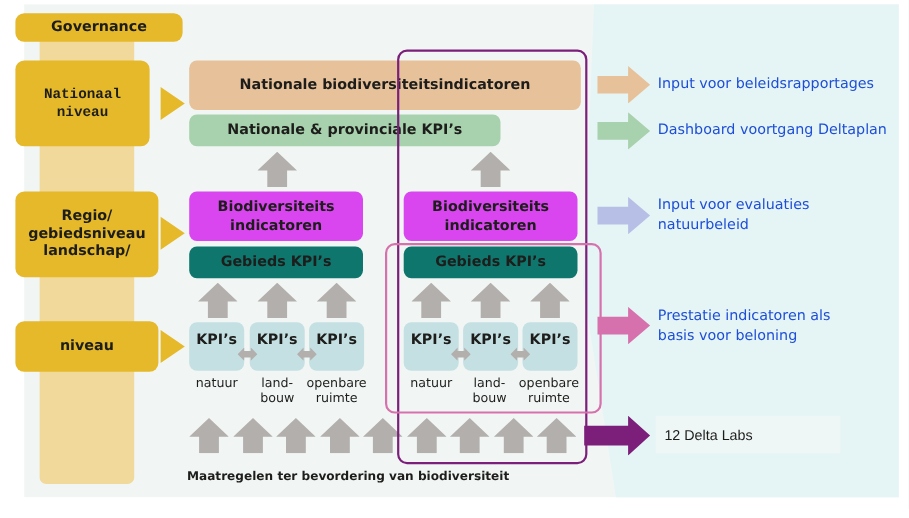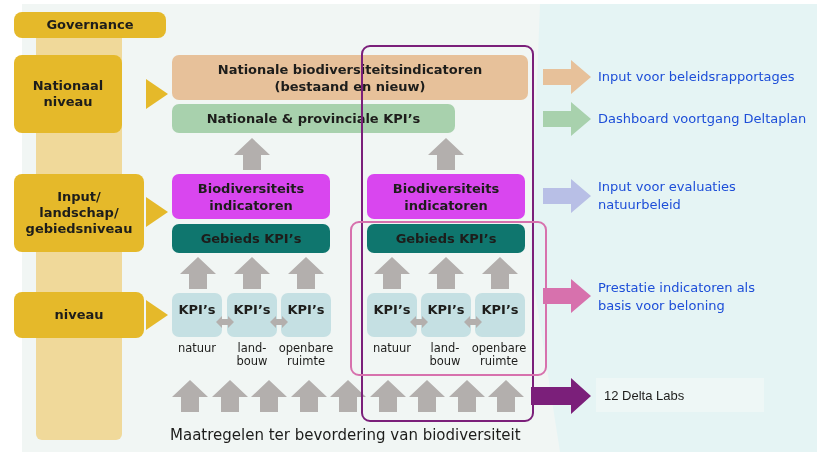--- a/index.html
+++ b/index.html
@@ -18,21 +18,21 @@
   .gov-bar {
     left: 36px; top: 30px; width: 86px; height: 410px;
     background: #f0d99a; border-radius: 0 0 6px 6px;
   }
   .level-box {
     background: #e5b92a; border-radius: 8px;
     display: flex; align-items: center; justify-content: center;
     text-align: center; font-weight: bold; font-size: 13px; line-height: 16px;
   }
   .level-gov { left: 14px; top: 12px; width: 152px; height: 26px; }
-  .level-nat { left: 14px; top: 55px; width: 108px; height: 78px; }
+  .level-nat { left: 14px; top: 55px; width: 122px; height: 78px; font-family: Liberation Mono, monospace; }
   .level-reg { left: 14px; top: 174px; width: 130px; height: 78px; }
   .level-grond { left: 14px; top: 292px; width: 130px; height: 46px; }
   .tri-right {
     width: 0; height: 0;
     border-top: 15px solid transparent; border-bottom: 15px solid transparent;
     border-left: 22px solid #e5b92a;
   }
   .box {
     border-radius: 7px;
     display: flex; align-items: center; justify-content: center;
@@ -41,21 +41,21 @@
   .orange { background: #e7c19a; }
   .green { background: #a8d1ad; }
   .blue { background: #d946ef; }
   .lgreen { background: #0f766e; }
   .kpi { background: #c5e0e3; border-radius: 7px; font-weight: bold; font-size: 13px;
     display: flex; align-items: flex-start; justify-content: center; padding-top: 9px; box-sizing: border-box; }
   .sub-label { font-size: 11.5px; text-align: center; line-height: 13px; color: #1d1d1b; }
   .right-label { font-size: 13px; line-height: 18px; color: #1d4ed8; }
   .dl-label { font-family: "Liberation Sans", sans-serif; font-size: 13px; text-align: center; }
   .dl-panel { background: #eef7f6; }
-  .title-bottom { font-weight: normal; font-size: 15px; }
+  .title-bottom { font-weight: bold; font-size: 11px; }
   .outline-purple { border: 2.5px solid #7b1f7a; border-radius: 9px; }
   .outline-pink { border: 2px solid #d771ad; border-radius: 9px; }
 </style>
 </head>
 <body>
 
 <div class="abs bg-panel"></div>
 <svg class="abs bg-shape" viewBox="0 0 826 471">
   <polygon points="540,4 817,4 817,452 560,452 530,260" fill="#e5f4f4"></polygon>
   <polygon points="22,452 240,452 160,330 22,330" fill="#ffffff" opacity="0.0"></polygon>
@@ -67,39 +67,38 @@
   <span>Governance</span>
 </div>
 <div class="abs level-box level-nat">
   <div>
       <div>Nationaal</div>
       <div>niveau</div>
     </div>
 </div>
 <div class="abs level-box level-reg">
   <div>
-      <div>Input/</div>
+      <div>Regio/</div>
+      <div>gebiedsniveau</div>
       <div>landschap/</div>
-      <div>gebiedsniveau</div>
     </div>
 </div>
 <div class="abs level-box level-grond">
   <div>
       <div>niveau</div>
     </div>
 </div>
 
 <div class="abs tri-right" style="left:146px; top:79px;"></div>
 <div class="abs tri-right" style="left:146px; top:197px;"></div>
 <div class="abs tri-right" style="left:146px; top:300px;"></div>
 
 <div class="abs box orange" style="left:172px; top:55px; width:356px; height:45px;">
   <div>
       <div>Nationale biodiversiteitsindicatoren</div>
-      <div>(bestaand en nieuw)</div>
     </div>
 </div>
 <div class="abs box green" style="left:172px; top:104px; width:283px; height:29px;">
   <span>Nationale &amp; provinciale KPI’s</span>
 </div>
 
 <svg width="0" height="0" style="position:absolute">
   <defs>
     <symbol id="uparrow" viewBox="0 0 36 32">
       <polygon points="18,0 36,17 27,17 27,32 9,32 9,17 0,17" fill="#b3afad"></polygon>

